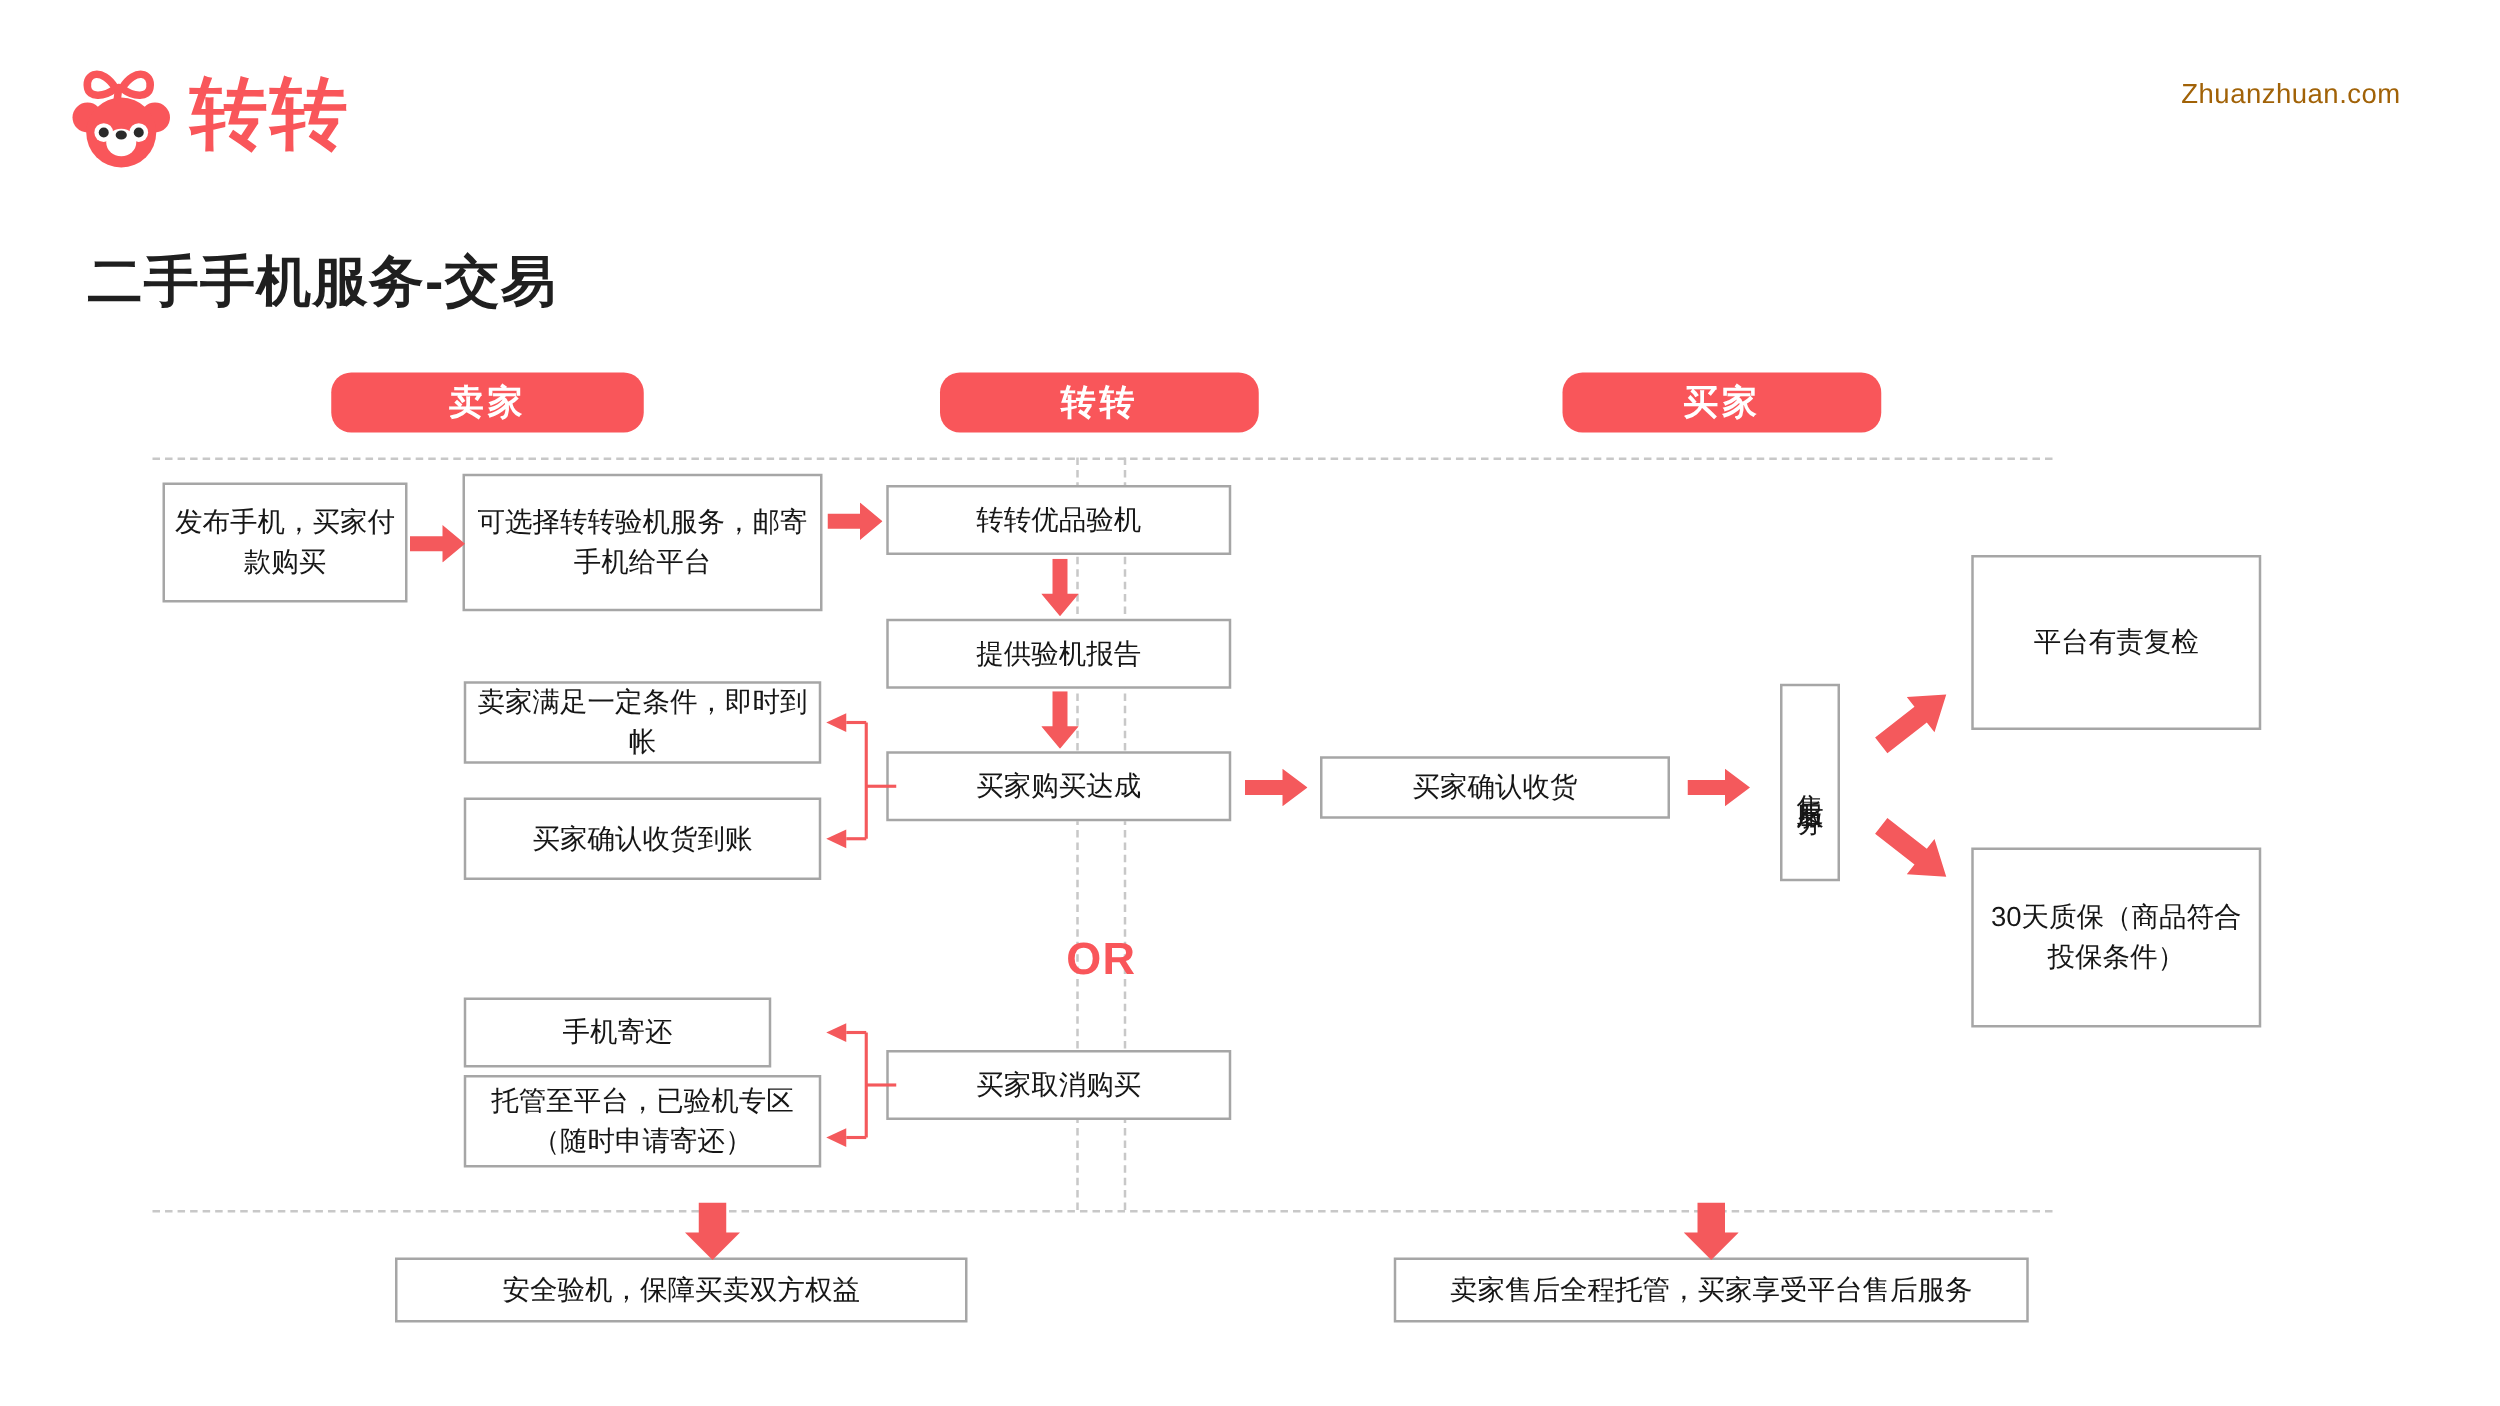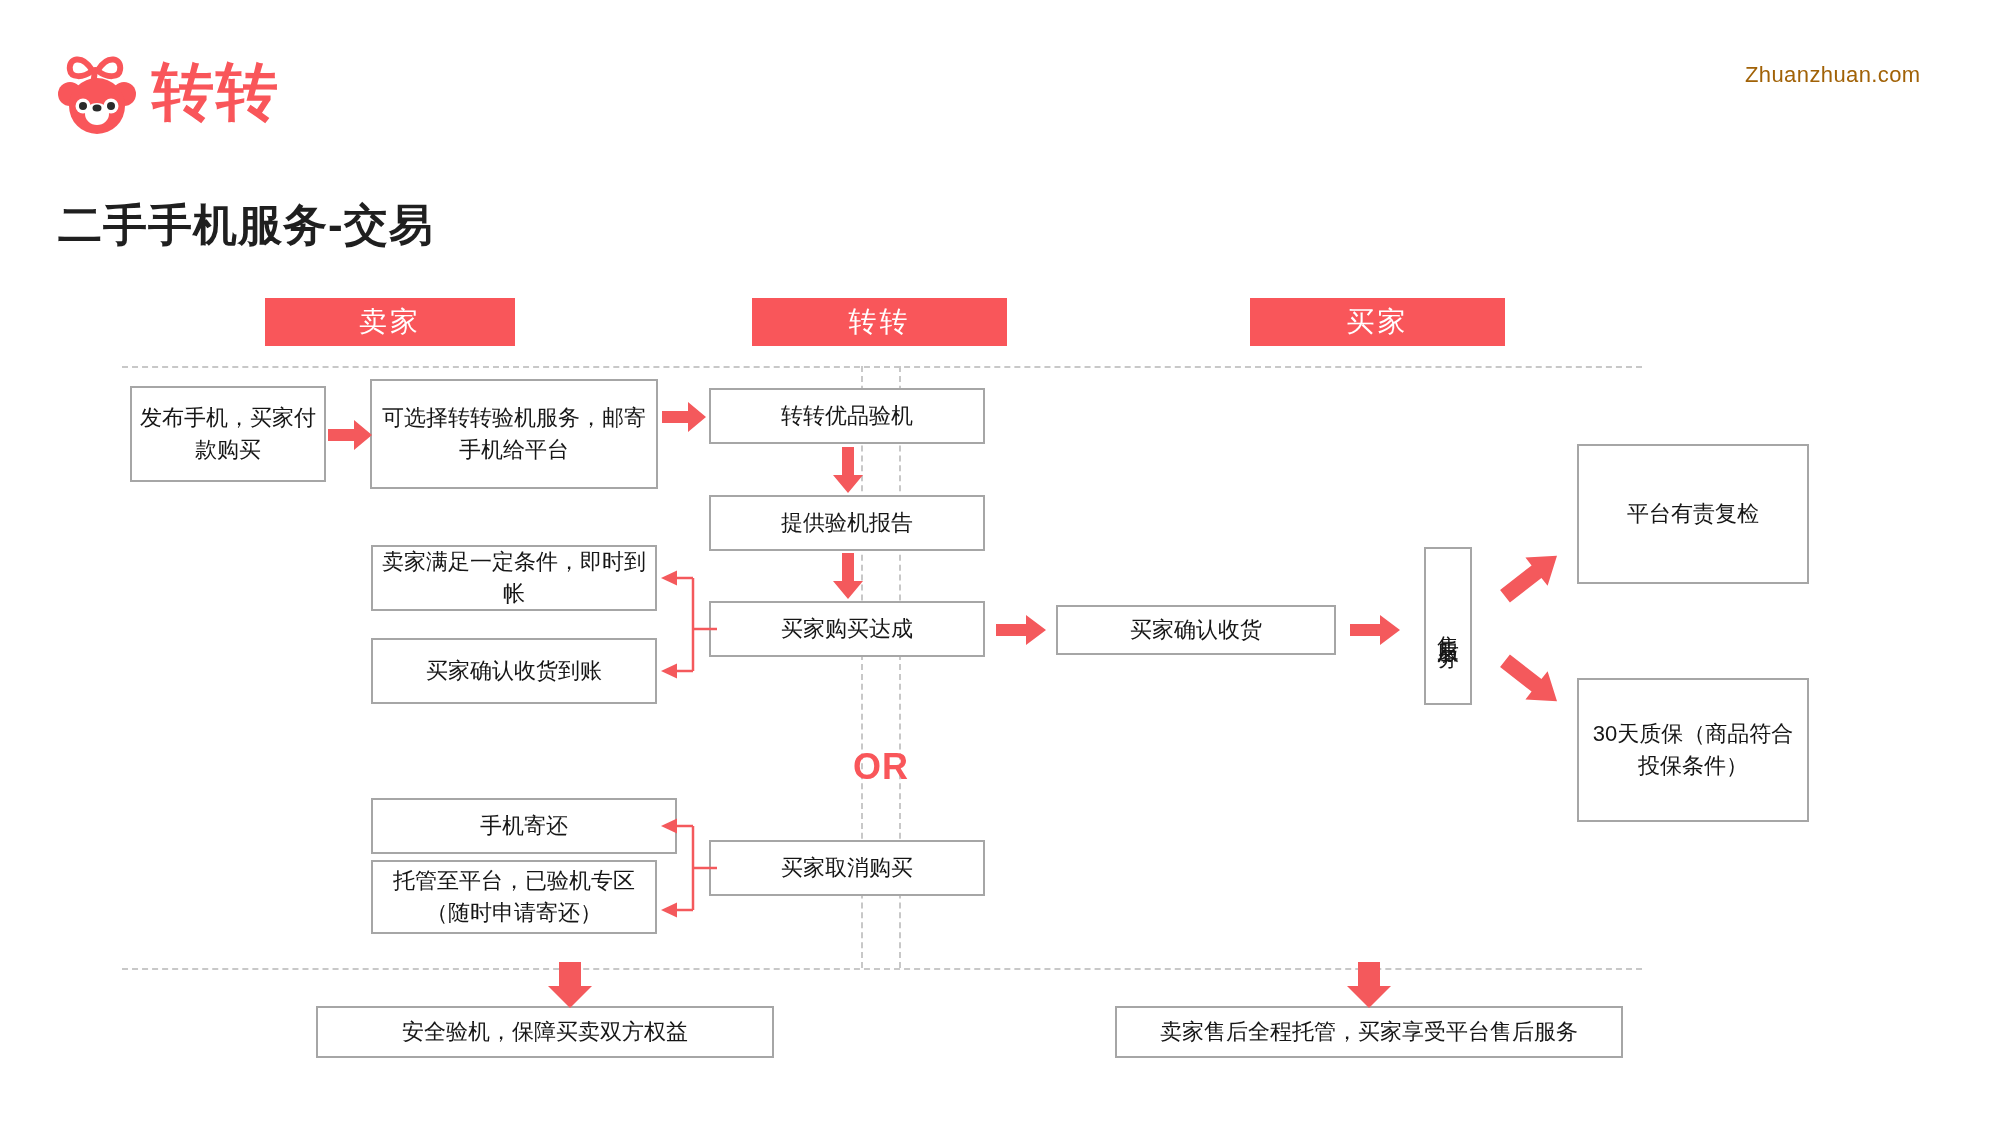--- a/index.html
+++ b/index.html
@@ -18,31 +18,32 @@
   .logo-text{position:absolute;left:100px;top:22px;font-size:62px;font-weight:700;color:#f9565a;letter-spacing:2px;line-height:64px;}
 
   .watermark{
     position:absolute;left:1745px;top:62px;
     font-size:22px;color:#a16207;letter-spacing:.4px;
     white-space:nowrap;
   }
 
   
   .page-title{
-    position:absolute;left:58px;top:196px;
+    position:absolute;left:70px;top:196px;
     font-size:44px;font-weight:700;color:#1f1f1f;letter-spacing:1px;
     white-space:nowrap;
   }
 
   
   .lane-head{
     position:absolute;height:48px;background:#f9565a;
-    color:#ffffff;font-size:28px;font-weight:400;
+    color:#ffffff;font-size:28px;font-weight:700;
     display:flex;align-items:center;justify-content:center;
     letter-spacing:3px;
+    border-radius:16px;
   }
   #lane-seller{left:265px;top:298px;width:250px;}
   #lane-platform{left:752px;top:298px;width:255px;}
   #lane-buyer{left:1250px;top:298px;width:255px;}
 
   
   .dash-h{position:absolute;left:122px;width:1520px;height:0;border-top:2px dashed #c8c8c8;}
   #dash-top{top:366px;}
   #dash-bottom{top:968px;}
   .dash-v{position:absolute;width:0;border-left:2px dashed #c8c8c8;}
@@ -75,21 +76,21 @@
   #n-inspect-opt  {left:370px; top:379px; width:288px;height:110px;}
   #n-youpin       {left:709px; top:388px; width:276px;height:56px;}
   #n-report       {left:709px; top:495px; width:276px;height:56px;}
   #n-deal         {left:709px; top:601px; width:276px;height:56px;}
   #n-instant      {left:371px; top:545px; width:286px;height:66px;}
   #n-confirm-pay  {left:371px; top:638px; width:286px;height:66px;}
   #n-buyer-confirm{left:1056px;top:605px; width:280px;height:50px;}
   #n-aftersale    {left:1424px;top:547px; width:48px;height:158px;}
   #n-recheck      {left:1577px;top:444px; width:232px;height:140px;}
   #n-warranty     {left:1577px;top:678px; width:232px;height:144px;}
-  #n-return       {left:371px; top:798px; width:306px;height:56px;}
+  #n-return       {left:371px; top:798px; width:246px;height:56px;}
   #n-custody      {left:371px; top:860px; width:286px;height:74px;}
   #n-cancel       {left:709px; top:840px; width:276px;height:56px;}
   #n-bottom-left  {left:316px; top:1006px;width:458px;height:52px;}
   #n-bottom-right {left:1115px;top:1006px;width:508px;height:52px;}
 
   
   #or-label{
     position:absolute;left:840px;top:746px;width:82px;
     text-align:center;color:#f9565a;font-size:36px;font-weight:700;
     letter-spacing:1px;

